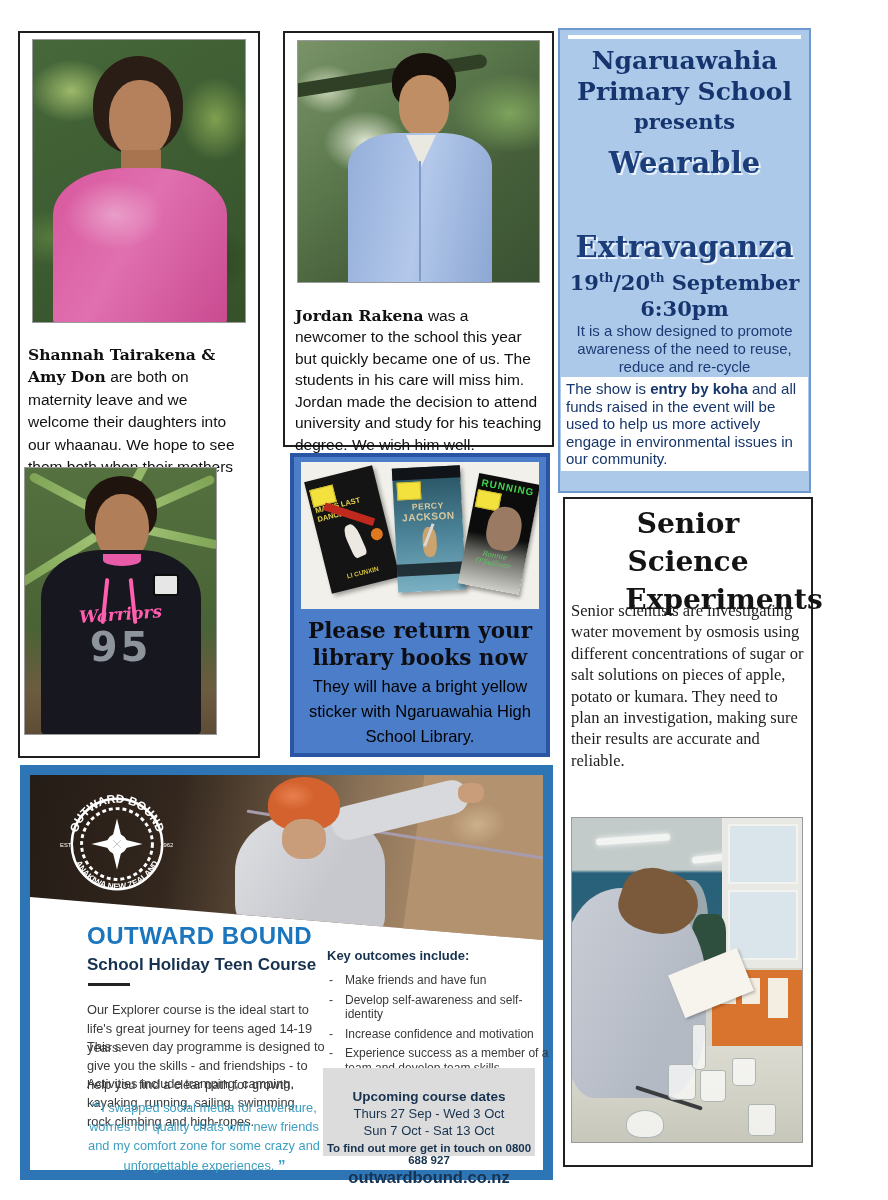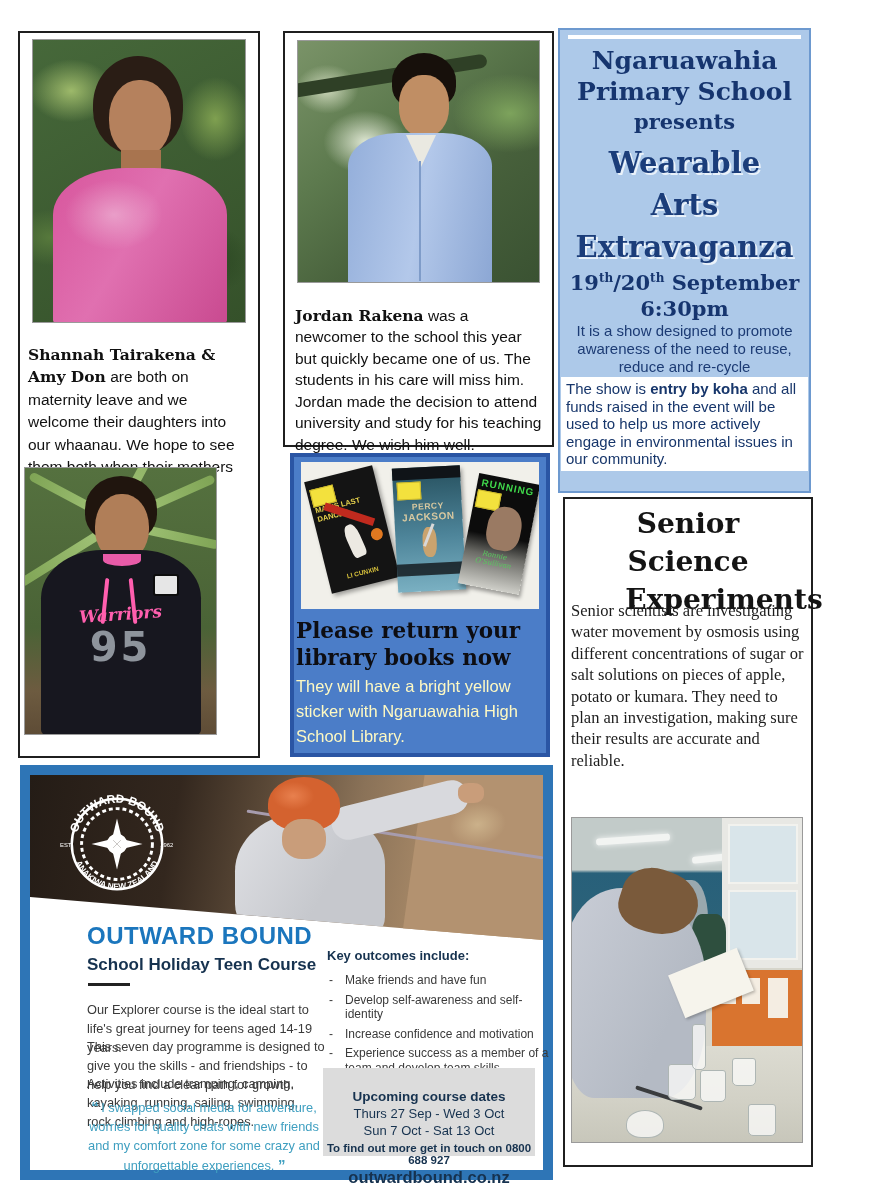--- a/index.html
+++ b/index.html
@@ -78,23 +78,23 @@
   #wb-promo{position:absolute;left:6px;top:292px;width:237px;text-align:center;color:#1c3b74;font-size:15px;line-height:18px;}
   #wb-koha{position:absolute;left:1px;top:347px;width:237px;background:#ffffff;color:#17366b;
     font-size:15px;line-height:17.5px;padding:3px 5px;}
   .wb-date sup{font-size:12px;}
 
   
   #library-box{left:290px;top:453px;width:260px;height:304px;background:#4b7dc8;border:4px solid #2a55a4;box-sizing:border-box;}
   #books-photo{position:absolute;left:7px;top:5px;width:238px;height:147px;background:#f1f0ea;overflow:hidden;}
   .book{position:absolute;box-shadow:2px 3px 4px rgba(0,0,0,.35);}
   .sticker{position:absolute;background:#f3e13d;border:1px solid #c9b52a;}
-  #lib-heading{position:absolute;left:2px;top:160px;width:248px;color:#0d0d12;
+  #lib-heading{position:absolute;left:2px;top:160px;width:248px;text-align:center;color:#0d0d12;
     font-family:"DejaVu Serif", serif;font-weight:bold;font-size:21.5px;line-height:27px;}
-  #lib-sub{position:absolute;left:2px;top:217px;width:248px;color:#fef9c3;
+  #lib-sub{position:absolute;left:2px;top:217px;width:248px;text-align:center;color:#000000;
     font-size:16.5px;line-height:25px;}
 
   
   #science-box{left:563px;top:497px;width:250px;height:670px;}
   .sc-title{position:absolute;left:0;width:100%;text-align:center;color:#141414;
     font-family:"DejaVu Serif", serif;font-weight:bold;font-size:28px;}
   #sc-body{position:absolute;left:6px;top:101px;width:237px;color:#1c1c1c;
     font-family:"Liberation Serif", serif;font-size:16.5px;line-height:21.4px;}
   #s-photo{left:571px;top:817px;width:232px;height:326px;}
   .lab-bg{position:absolute;inset:0;background:linear-gradient(#c2cbc9 0%,#c2cbc9 16%,#28607a 17%,#2e6478 44%,#d6d5cb 45%);}
@@ -193,21 +193,20 @@
 
 <p class="abs" id="j-caption"><span class="name-serif">Jordan Rakena</span><span> was a newcomer to the school this year but quickly became one of us. The students in his care will miss him.</span><br>
 <span>Jordan made the decision to attend university and study for his teaching degree. We wish him well.</span></p>
 
 <section class="abs" id="wearable-box">
   <div class="abs" id="wb-topline"></div>
   <div class="wb-line wb-big" style="top:16px;">Ngaruawahia</div>
   <div class="wb-line wb-big" style="top:47px;">Primary School</div>
   <div class="wb-line wb-fancy" style="top:116px;">Wearable</div>
   <div class="wb-line" style="top:79px;font-size:21px;">presents</div>
-  <div class="wb-line wb-fancy" style="top:158px;">Arts</div>
   <div class="wb-line wb-fancy" style="top:200px;">Extravaganza</div>
   <div class="wb-line wb-date" style="top:240px;font-size:21px;"><span>19</span><sup>th</sup><span>/20</span><sup>th</sup><span> September</span></div>
   <div class="wb-line" style="top:266px;font-size:21px;">6:30pm</div>
   <div id="wb-promo">It is a show designed to promote awareness of the need to reuse, reduce and re-cycle</div>
   <div id="wb-koha"><span>The show is </span><b>entry by koha</b><span> and all funds raised in the event will be used to help us more actively engage in environmental issues in our community.</span></div>
 </section>
 
 <section class="abs" id="library-box">
   <div id="books-photo">
     <div class="book" style="left:16px;top:10px;width:70px;height:115px;background:#141414;transform:rotate(-14deg);">

